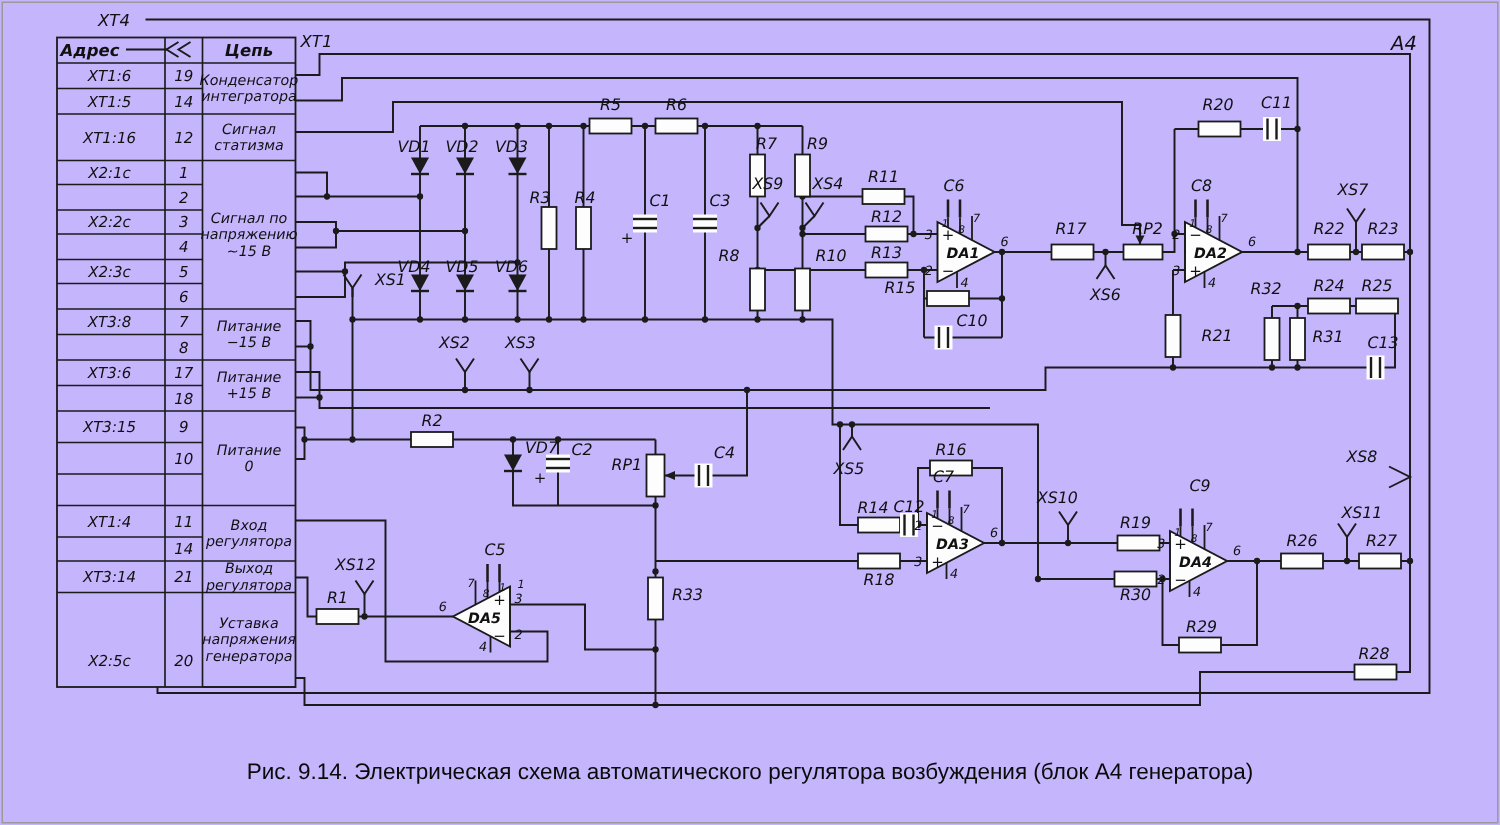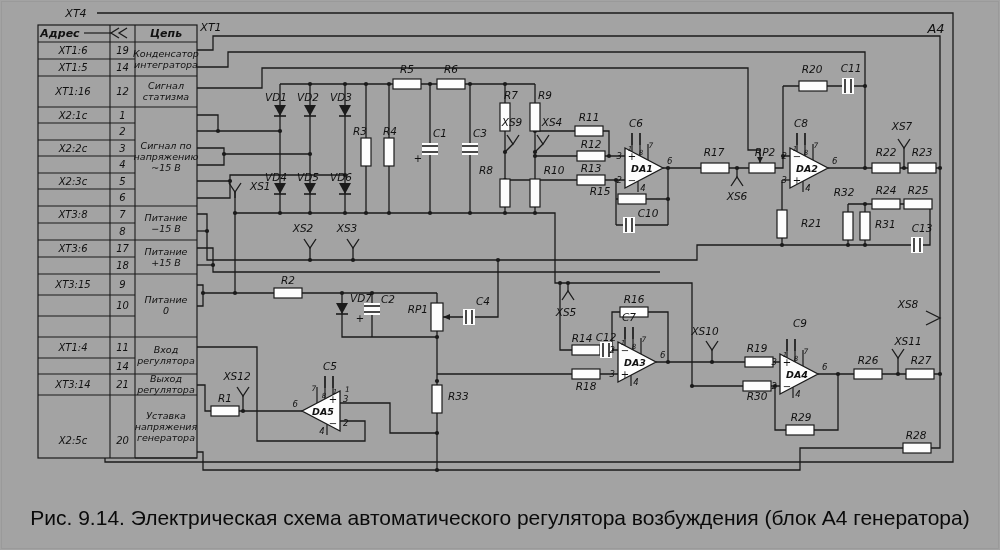--- a/index.html
+++ b/index.html
@@ -1,21 +1,21 @@
 <!DOCTYPE html>
 <html><head>
 <meta charset="utf-8">
 <style>
   html,body{margin:0;padding:0;background:#ffffff;}
-  #stage{position:relative;width:1000px;height:550px;background:#a3a3a3;overflow:hidden;
+  #stage{position:relative;width:1000px;height:550px;background:#c4b5fd;overflow:hidden;
          font-family:"DejaVu Sans",sans-serif;}
   #frame{position:absolute;left:1px;top:1px;width:996px;height:546px;border:1px solid #9a9a9a;}
   #schematic{position:absolute;left:0;top:0;}
   #caption{position:absolute;left:0;top:506px;width:1000px;text-align:center;
-           font-family:"Liberation Sans",sans-serif;font-size:21px;color:#0a0a0a;}
+           font-family:"Liberation Sans",sans-serif;font-size:15px;color:#0a0a0a;}
   svg text{font-family:"DejaVu Sans",sans-serif;font-style:italic;fill:#111;}
 </style>
 </head>
 <body>
 
 <div id="stage">
   <div id="frame"></div>
   <div id="schematic"><svg width="1000" height="500">
         <polyline points="97,13 953,13 953,462 105,462 105,458" fill="none" stroke="#1b1b1b" stroke-width="1.3"></polyline>
         <text x="76" y="17" font-size="11" text-anchor="middle">ХТ4</text>

